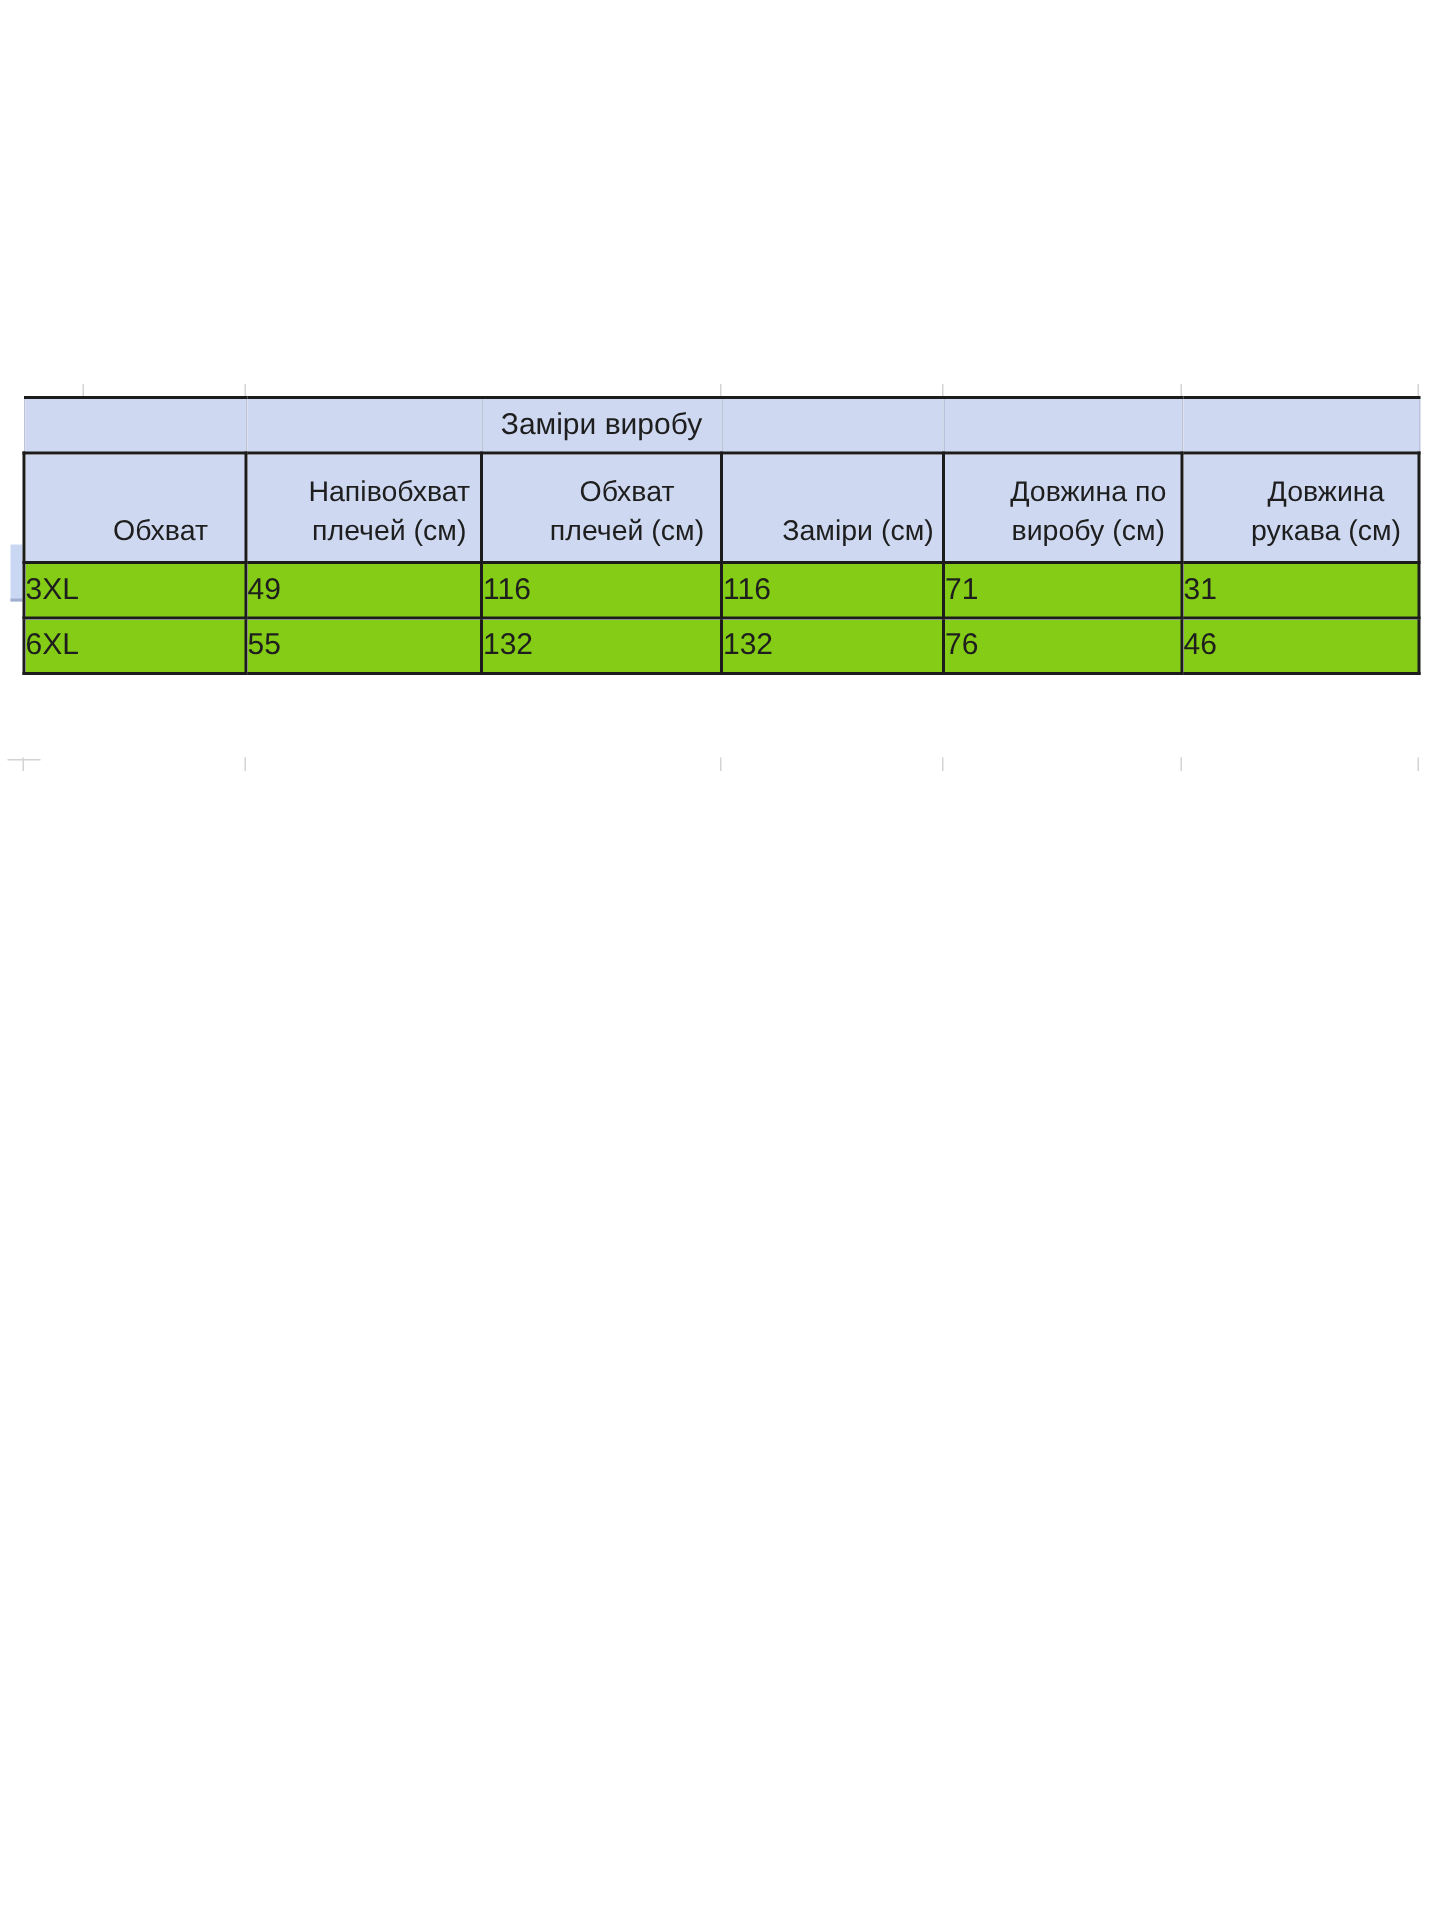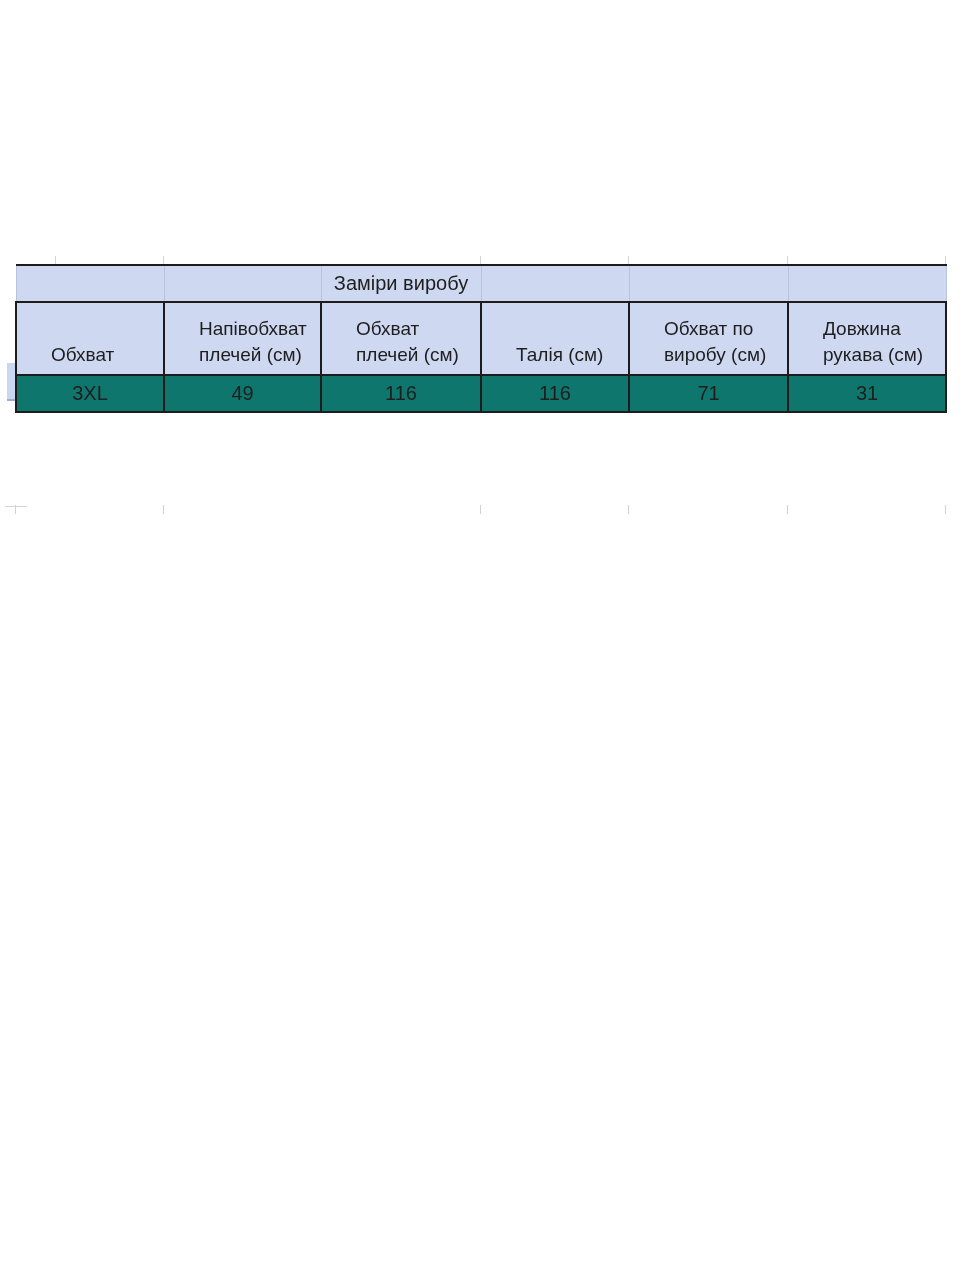--- a/index.html
+++ b/index.html
@@ -39,35 +39,35 @@
     border-top: 2px solid var(--border-dark, #1c1c1c);
     text-align: center;
     vertical-align: middle;
     font-size: 20px;
   }
   
   tr.header-row td {
     height: 65px;
     background: var(--header-bg, #ced9f1);
     border: 2px solid var(--border-dark, #1c1c1c);
+    text-align: center;
     vertical-align: bottom;
     font-size: 19px;
     padding-bottom: 6px;
     padding-left: 34px;
   }
   tr.header-row .hl { line-height: 26px; }
 
   
   tr.data-row td {
     height: 35px;
     border: 2px solid var(--border-dark, #1c1c1c);
-    text-align: center;
     vertical-align: middle;
     font-size: 20px;
-    background: #0f766e;
+    background: #84cc16;
   }
 
   
   .row-marker {
     position: absolute;
     left: 7px;
     top: 363px;
     width: 8px;
     height: 36px;
     background: var(--marker-bg, #c9d7f3);
@@ -128,36 +128,44 @@
       </td>
       <td>
         <div class="hl">Напівобхват</div>
         <div class="hl">плечей (см)</div>
       </td>
       <td>
         <div class="hl">Обхват</div>
         <div class="hl">плечей (см)</div>
       </td>
       <td>
-        <div class="hl">Талія (см)</div>
+        <div class="hl">Заміри (см)</div>
       </td>
       <td>
-        <div class="hl">Обхват по</div>
+        <div class="hl">Довжина по</div>
         <div class="hl">виробу (см)</div>
       </td>
       <td>
         <div class="hl">Довжина</div>
         <div class="hl">рукава (см)</div>
       </td>
     </tr>
 
     <tr class="data-row">
       <td>3XL</td>
       <td>49</td>
       <td>116</td>
       <td>116</td>
       <td>71</td>
       <td>31</td>
     </tr>
+    <tr class="data-row">
+      <td>6XL</td>
+      <td>55</td>
+      <td>132</td>
+      <td>132</td>
+      <td>76</td>
+      <td>46</td>
+    </tr>
   </tbody>
     </table>
 
 </div>
 
 </body></html>

